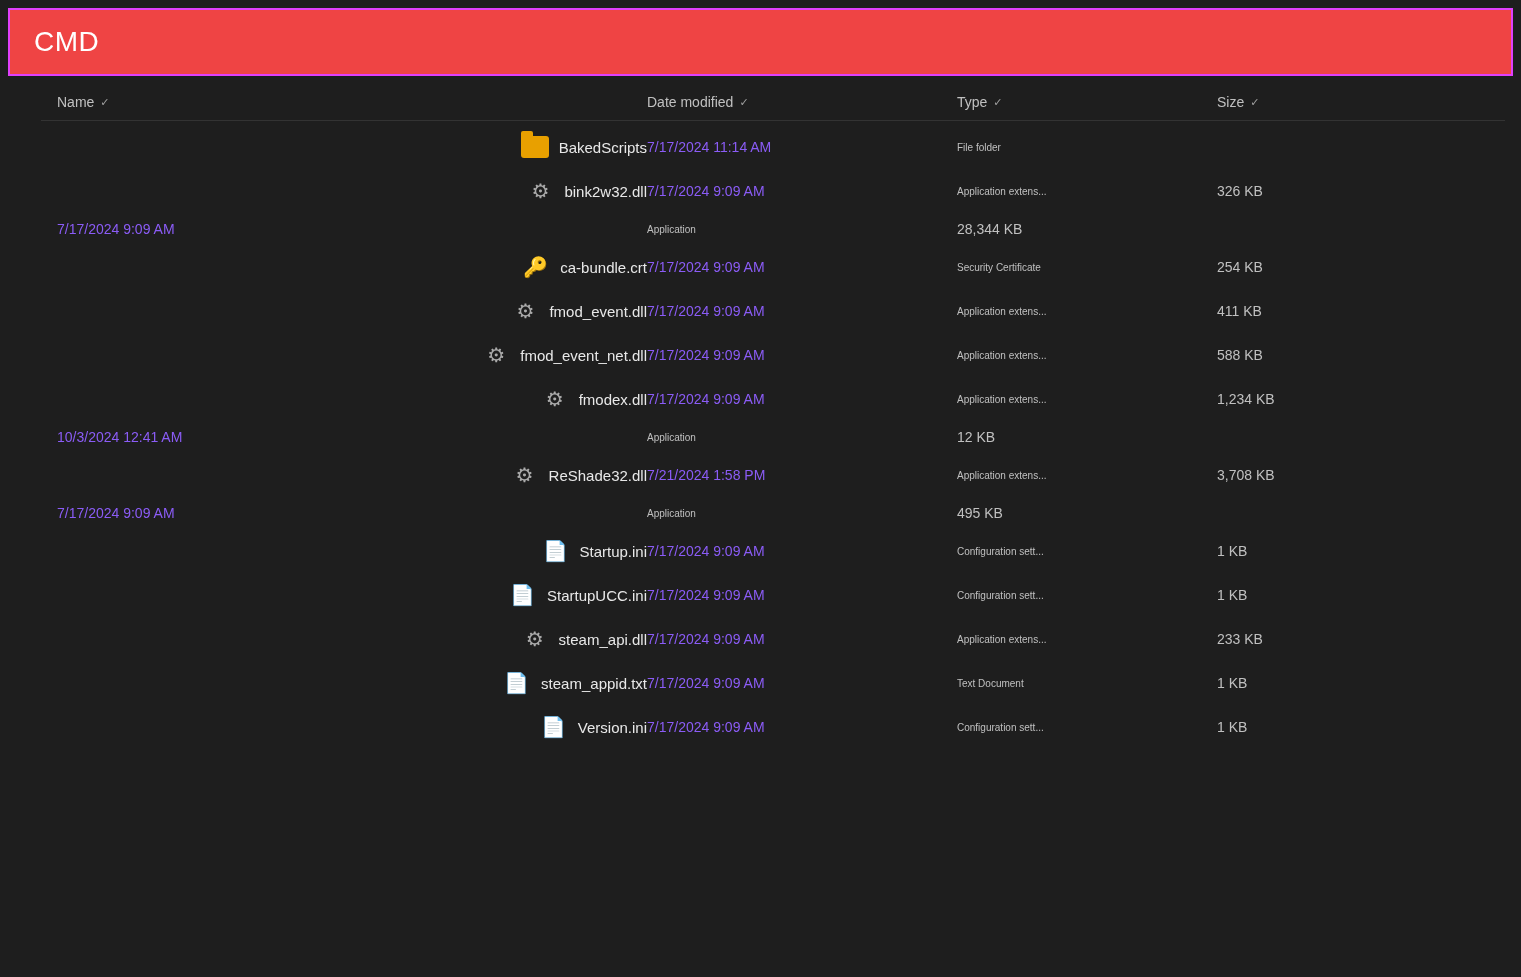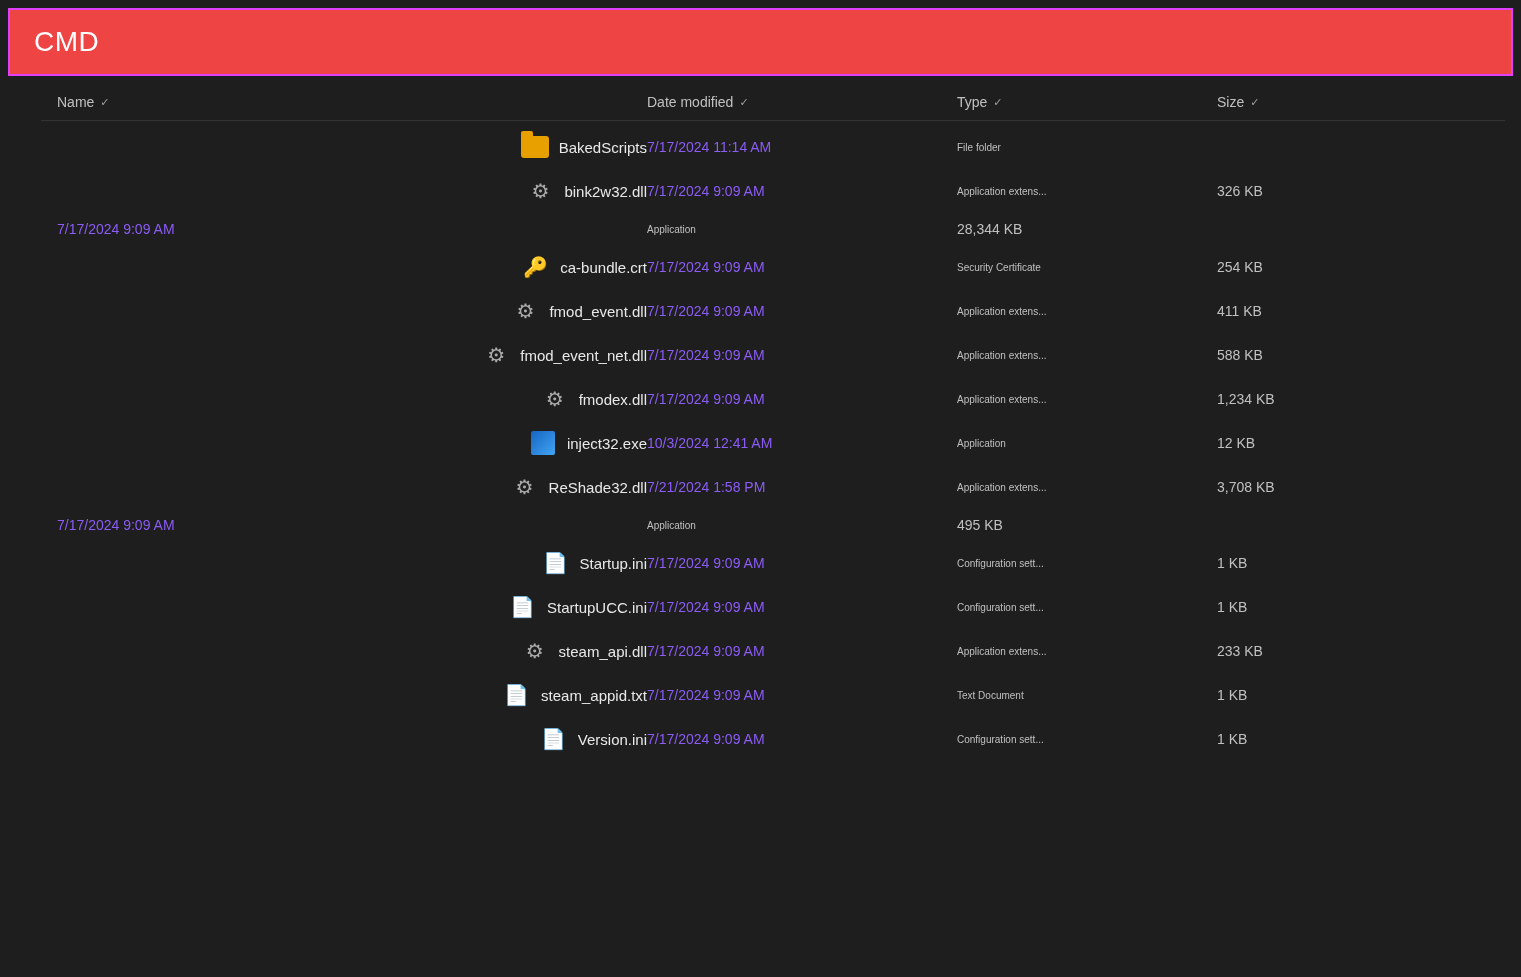--- a/index.html
+++ b/index.html
@@ -253,26 +253,20 @@
         <div class="file-icon">
           <span class="icon-gear">⚙</span>
         </div>
         <span>fmodex.dll</span>
       </div>
       <div class="file-date">7/17/2024 9:09 AM</div>
       <div class="file-type">Application extens...</div>
       <div class="file-size">1,234 KB</div>
     </div>
         <div class="file-row">
-      <div class="file-name">
-        <div class="file-icon">
-          <div class="icon-blue-square"></div>
-        </div>
-        <span>inject32.exe</span>
-      </div>
       <div class="file-date">10/3/2024 12:41 AM</div>
       <div class="file-type">Application</div>
       <div class="file-size">12 KB</div>
     </div>
         <div class="file-row">
       <div class="file-name">
         <div class="file-icon">
           <span class="icon-gear">⚙</span>
         </div>
         <span>ReShade32.dll</span>

